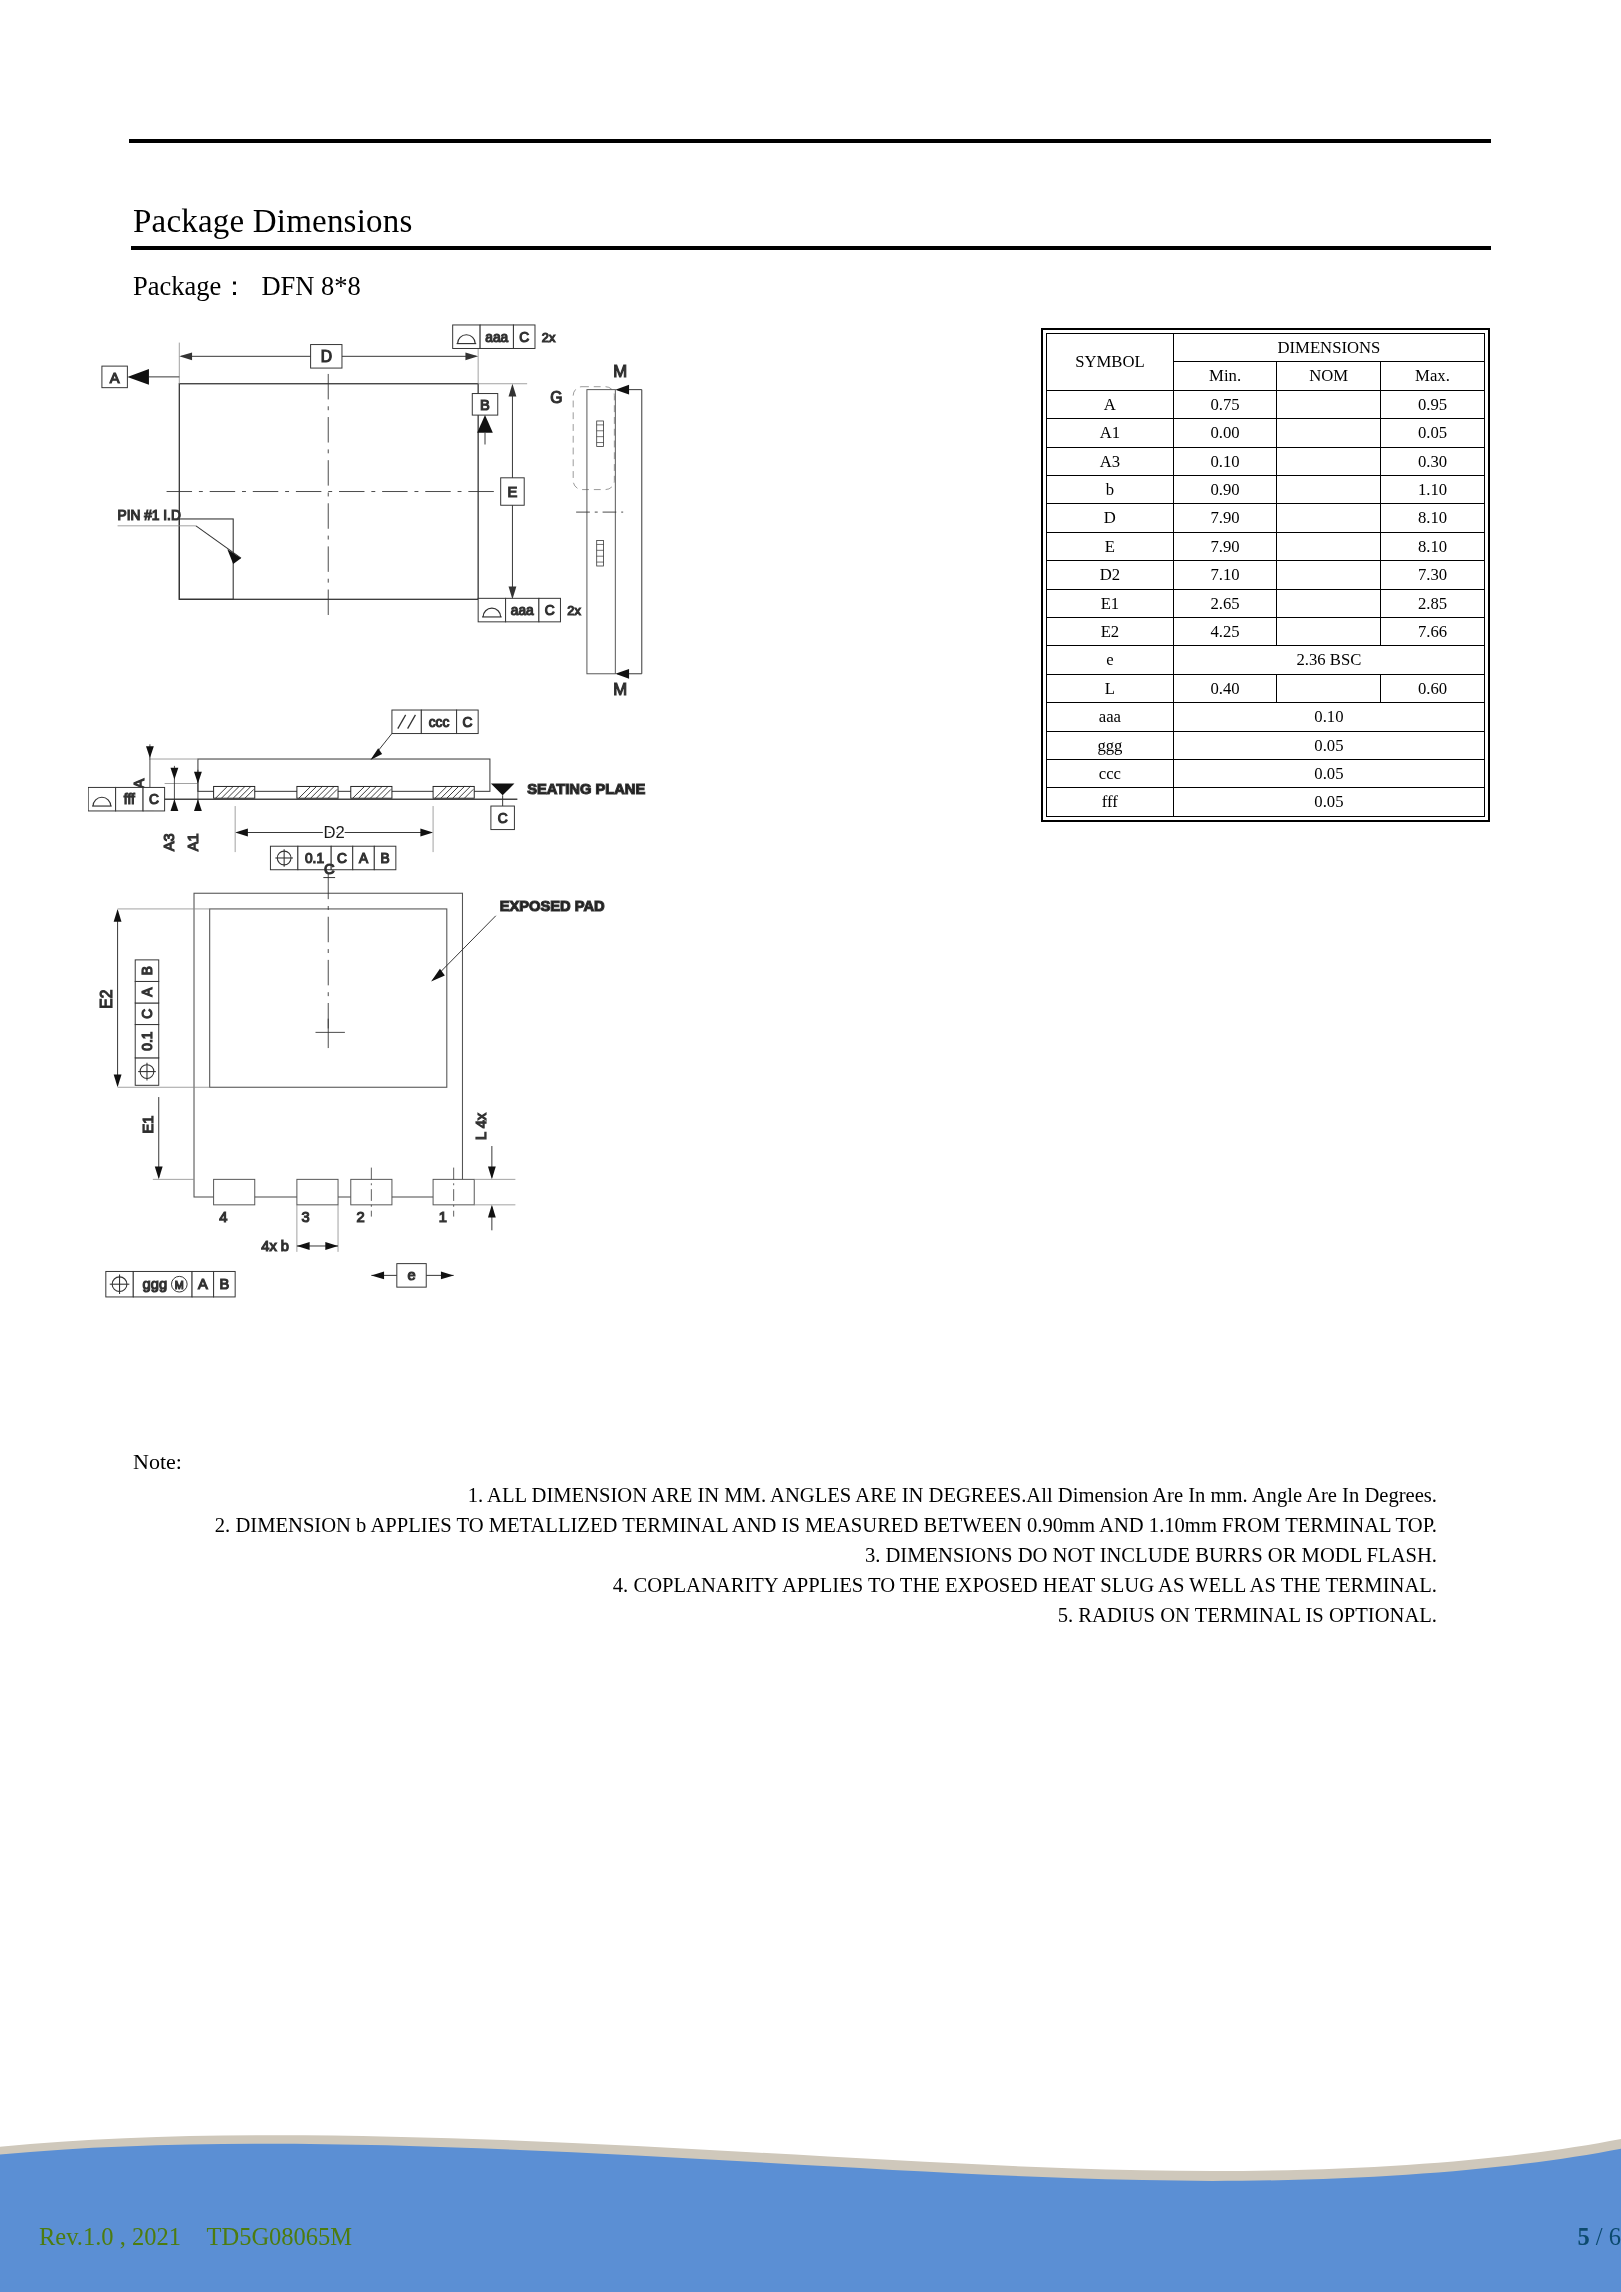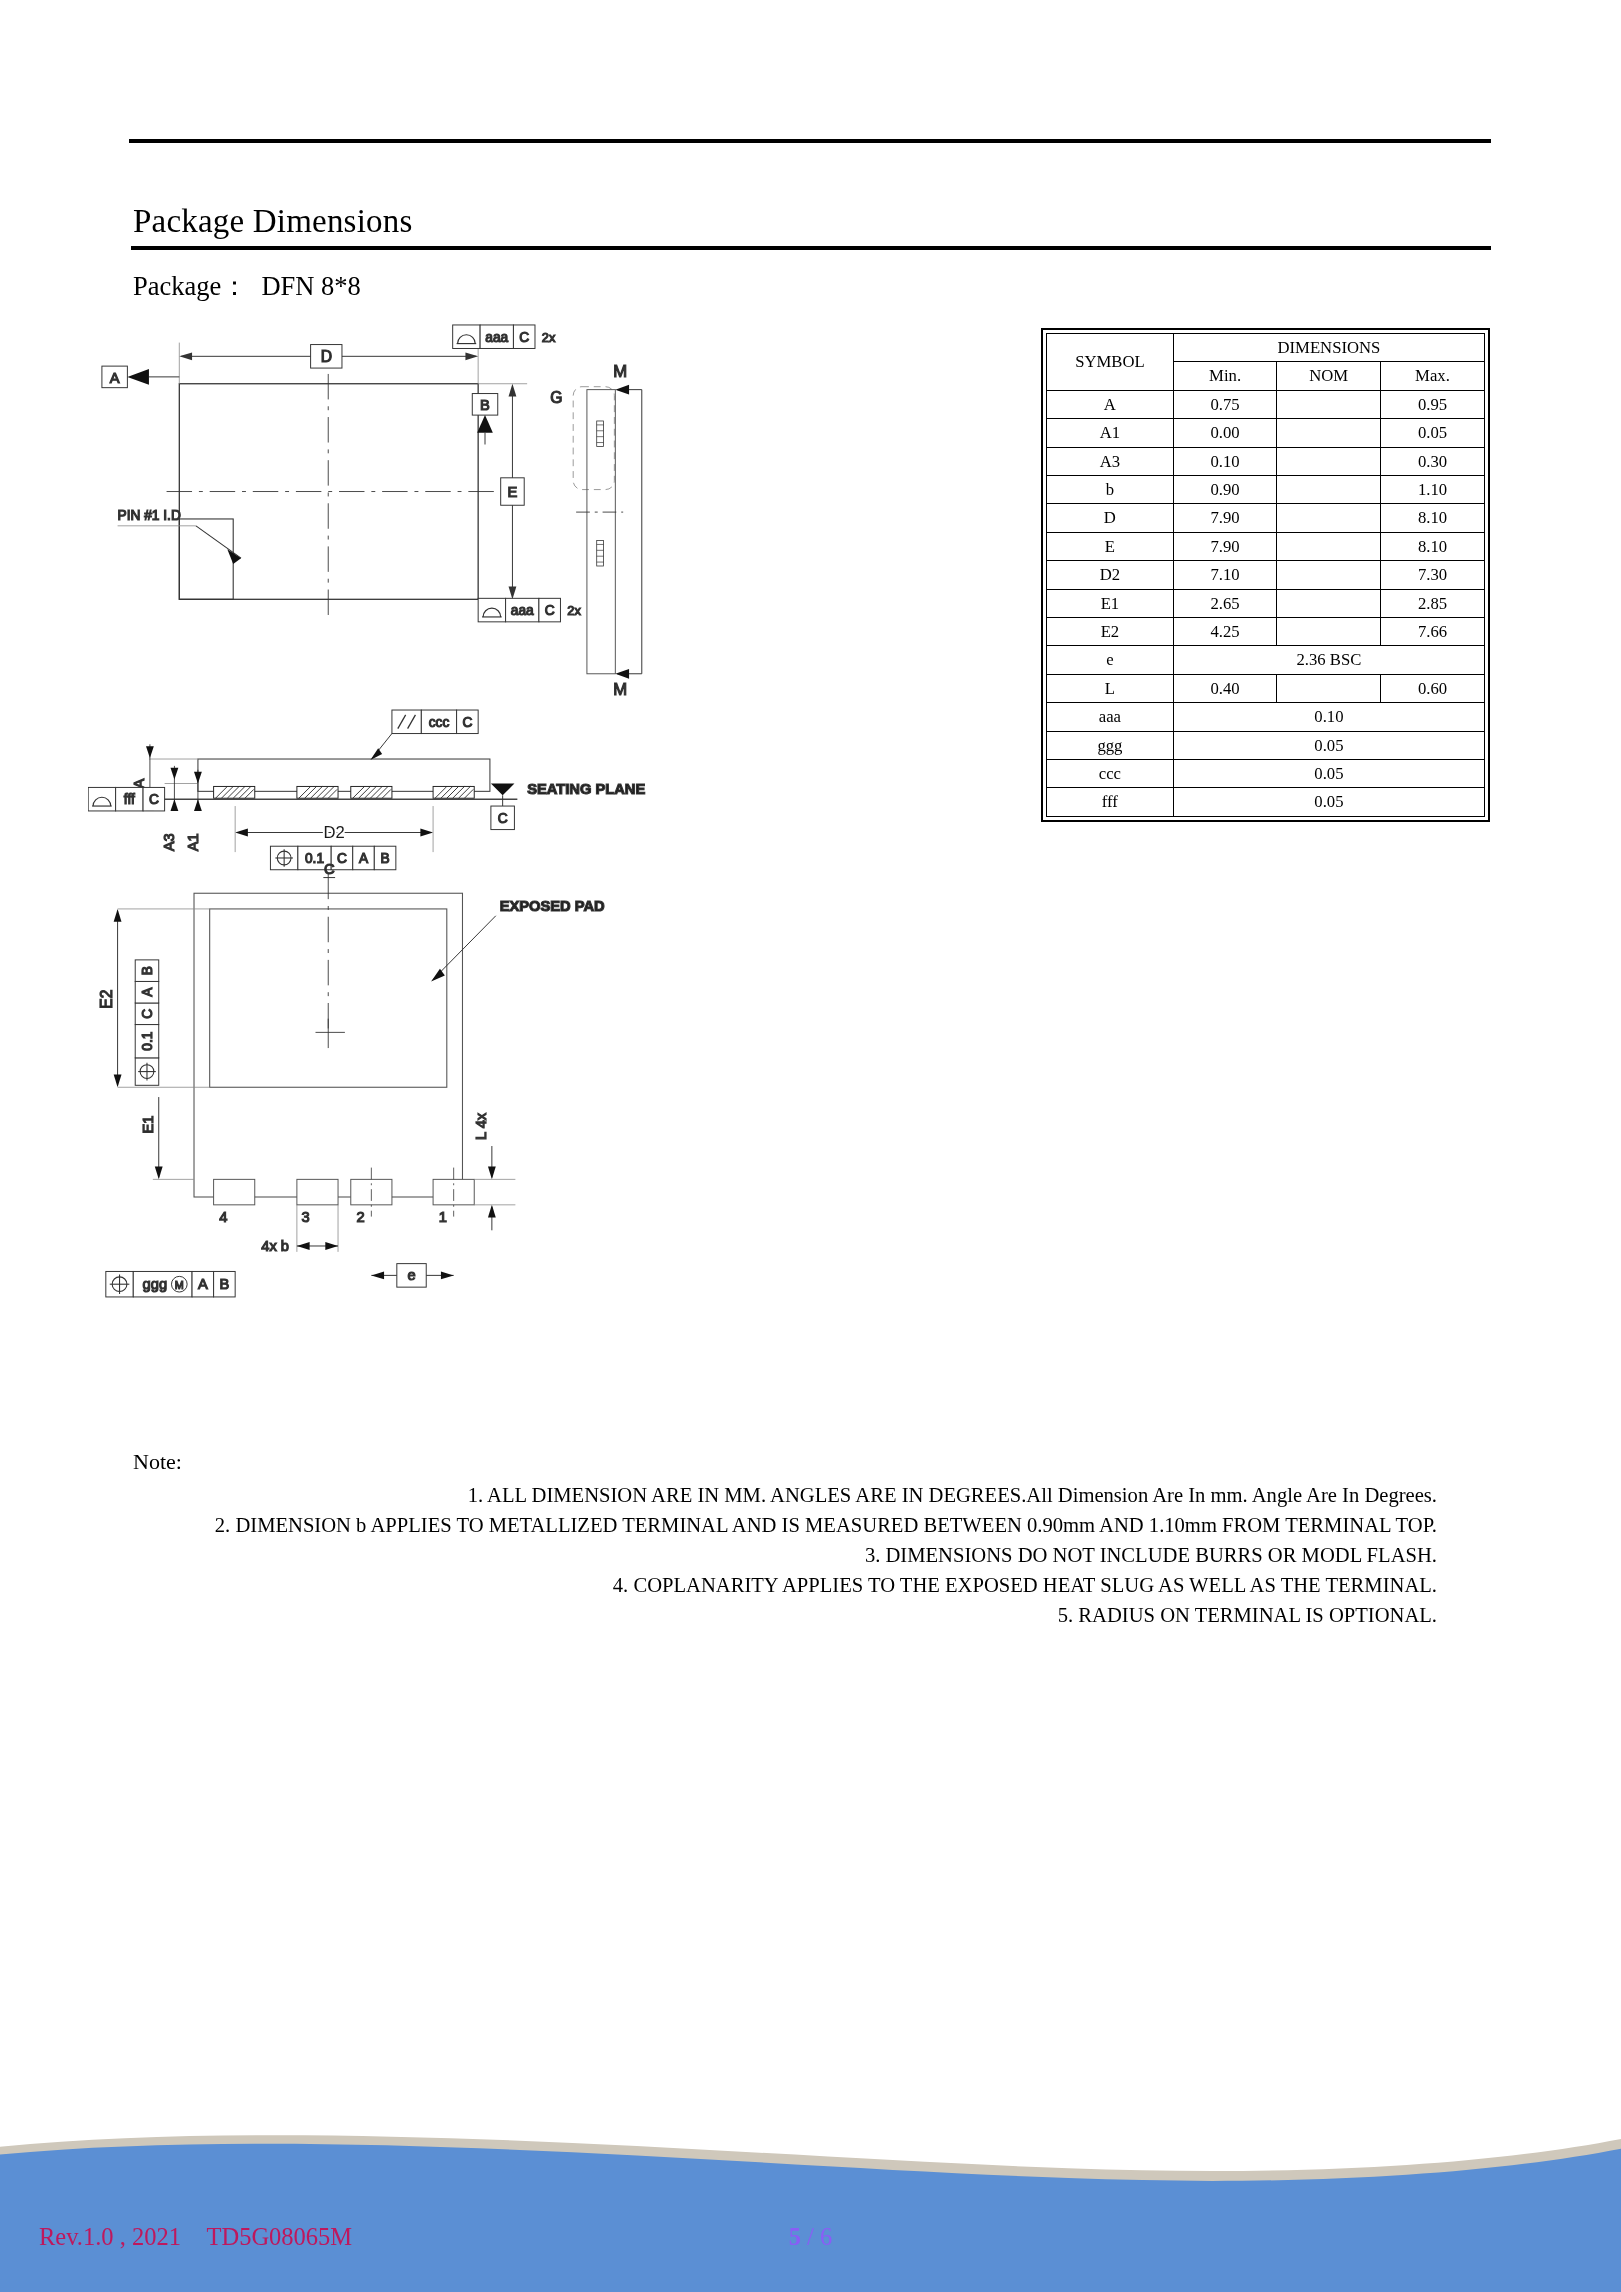--- a/index.html
+++ b/index.html
@@ -104,31 +104,31 @@
   
   .footer {
     position: absolute;
     left: 0; bottom: 0;
     width: 1621px; height: 172px;
   }
   .footer svg { display: block; position: absolute; left:0; top:0; }
   .footer-left {
     position: absolute;
     left: 39px; top: 102px;
-    color: #be185d;
+    color: #4d7c0f;
     font-size: 24.5px;
     white-space: nowrap;
   }
   .footer-left .rev { margin-right: 25.5px; }
   .footer-page {
     position: absolute;
     left: 0; top: 102px;
     width: 1621px;
-    text-align: center;
-    color: #8b5cf6;
+    text-align: right;
+    color: #0c4a6e;
     font-size: 24.5px;
   }
   .footer-page .pg-cur { font-weight: bold; }
 
   
   text {
     font-family: "Liberation Sans", sans-serif;
     fill: #1a1a1a;
   }
 </style>

